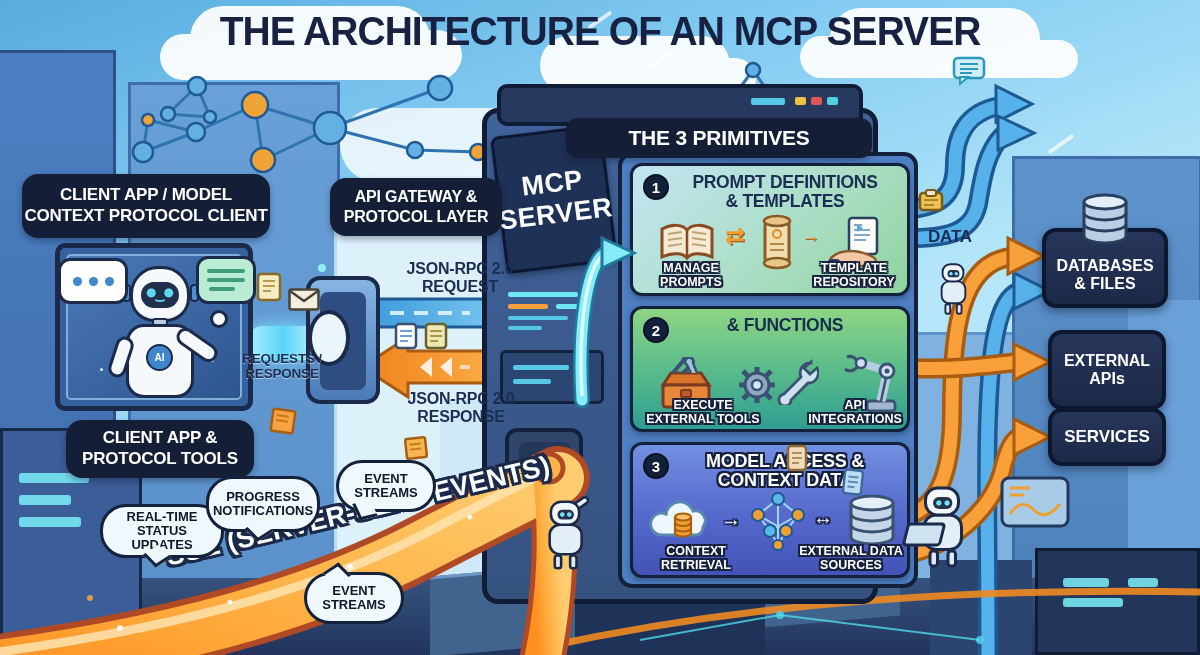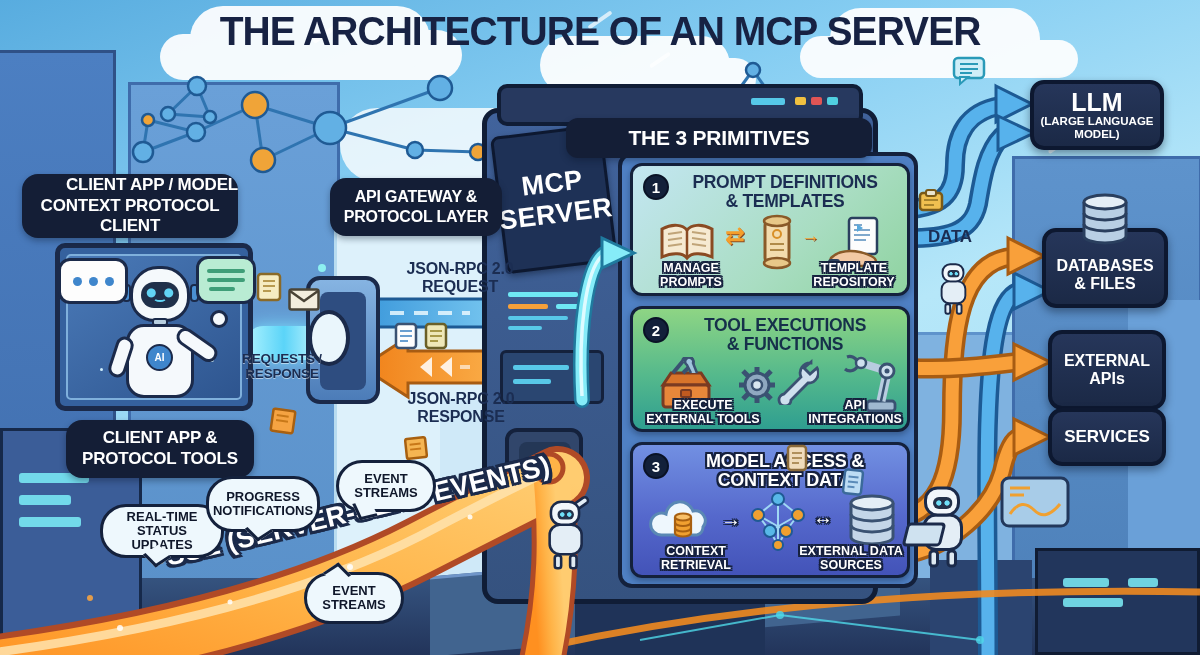--- a/index.html
+++ b/index.html
@@ -291,21 +291,20 @@
           <rect x="2" y="44" width="10" height="9" rx="2" fill="#4a78c0" stroke="#2a3f5e" stroke-width="2"></rect>
         </svg>
     </div>
     <div class="cap otl" style="left:10px;bottom:4px;width:96px;">MANAGE PROMPTS</div>
     <div class="cap otl" style="left:168px;bottom:4px;width:106px;">TEMPLATE REPOSITORY</div>
   </div>
 
   <div class="card" style="left:630px;top:306px;width:280px;height:126px;background:linear-gradient(180deg,#8ed584 0%,#55b98c 55%,#2f9e90 100%);">
     <div class="badge">2</div>
     <div class="ptitle" style="color:#16304a;">
-      <div>TOOL EXECUTIONS</div>
       <div>&amp; FUNCTIONS</div>
     </div>
     <div class="icon" style="left:20px;top:48px;">
       <svg width="66" height="56" viewBox="0 0 66 56">
           <path d="M18 16 L10 28 L56 28 L48 16 Z" fill="#d8742a" stroke="#7a3b22" stroke-width="3"></path>
           <rect x="10" y="28" width="46" height="22" rx="3" fill="#e8873a" stroke="#7a3b22" stroke-width="3"></rect>
           <rect x="28" y="33" width="10" height="7" rx="1.5" fill="#c05a20" stroke="#7a3b22" stroke-width="2"></rect>
           <path d="M20 16 L30 4 M30 4 a5 5 0 1 1 6 6 L30 16" fill="none" stroke="#3a5272" stroke-width="4"></path>
           <path d="M44 16 L40 6 a4 4 0 1 0 -6 2 l4 8" fill="#9fc4dc" stroke="#3a5272" stroke-width="2.5"></path>
         </svg>
@@ -390,21 +389,21 @@
             <path d="M8 12 v34 a21 7 0 0 0 42 0 V12" fill="#c4d6e8"></path>
             <ellipse cx="29" cy="12" rx="21" ry="7" fill="#e4eef6"></ellipse>
             <path d="M8 23 a21 7 0 0 0 42 0 M8 34 a21 7 0 0 0 42 0" fill="none"></path>
           </g>
         </svg>
     </div>
     <div class="cap otl" style="left:12px;bottom:3px;width:102px;">CONTEXT RETRIEVAL</div>
     <div class="cap otl" style="left:162px;bottom:3px;width:112px;">EXTERNAL DATA SOURCES</div>
   </div>
 
-  <div class="pill" style="left:22px;top:174px;width:216px;height:64px;font-size:17px;align-items:flex-end;">
+  <div class="pill" style="left:22px;top:174px;width:248px;height:64px;font-size:17px;">
     <span>CLIENT APP / MODEL</span>
     <span>CONTEXT PROTOCOL CLIENT</span>
   </div>
   <div class="pill" style="left:330px;top:178px;width:172px;height:58px;font-size:16px;">
     <span>API GATEWAY &amp;</span>
     <span>PROTOCOL LAYER</span>
   </div>
   <div class="pill" style="left:42px;top:420px;width:188px;height:58px;font-size:17px;margin-left:24px;">
     <span>CLIENT APP &amp;</span>
     <span>PROTOCOL TOOLS</span>
@@ -431,25 +430,20 @@
   </div>
   <div class="icon" style="left:424px;top:322px;">
     <svg width="24" height="28">
         <rect x="2" y="2" width="20" height="24" rx="3" fill="#eee8b8" stroke="#6a6028" stroke-width="2.5"></rect>
         <line x1="6" y1="9" x2="18" y2="9" stroke="#a89a48" stroke-width="2"></line>
         <line x1="6" y1="14" x2="18" y2="14" stroke="#a89a48" stroke-width="2"></line>
         <line x1="6" y1="19" x2="14" y2="19" stroke="#a89a48" stroke-width="2"></line>
       </svg>
   </div>
 
-  <div class="darkbox" style="left:1030px;top:80px;width:134px;height:70px;">
-    <div style="font-size:25px;line-height:1;">LLM</div>
-    <div style="font-size:11.5px;">(LARGE LANGUAGE</div>
-    <div style="font-size:11.5px;">MODEL)</div>
-  </div>
   <div class="darkbox" style="left:1042px;top:228px;width:126px;height:80px;font-size:16px;padding-top:14px;">
     <div>DATABASES</div>
     <div>&amp; FILES</div>
   </div>
   <div class="icon" style="left:1074px;top:190px;z-index:6;">
     <svg width="62" height="58" viewBox="0 0 58 58">
         <g stroke="#2a3f5e" stroke-width="3">
           <path d="M8 12 v34 a21 7 0 0 0 42 0 V12" fill="#b8cfe4"></path>
           <ellipse cx="29" cy="12" rx="21" ry="7" fill="#e4eef6"></ellipse>
           <path d="M8 23 a21 7 0 0 0 42 0 M8 34 a21 7 0 0 0 42 0" fill="none"></path>

